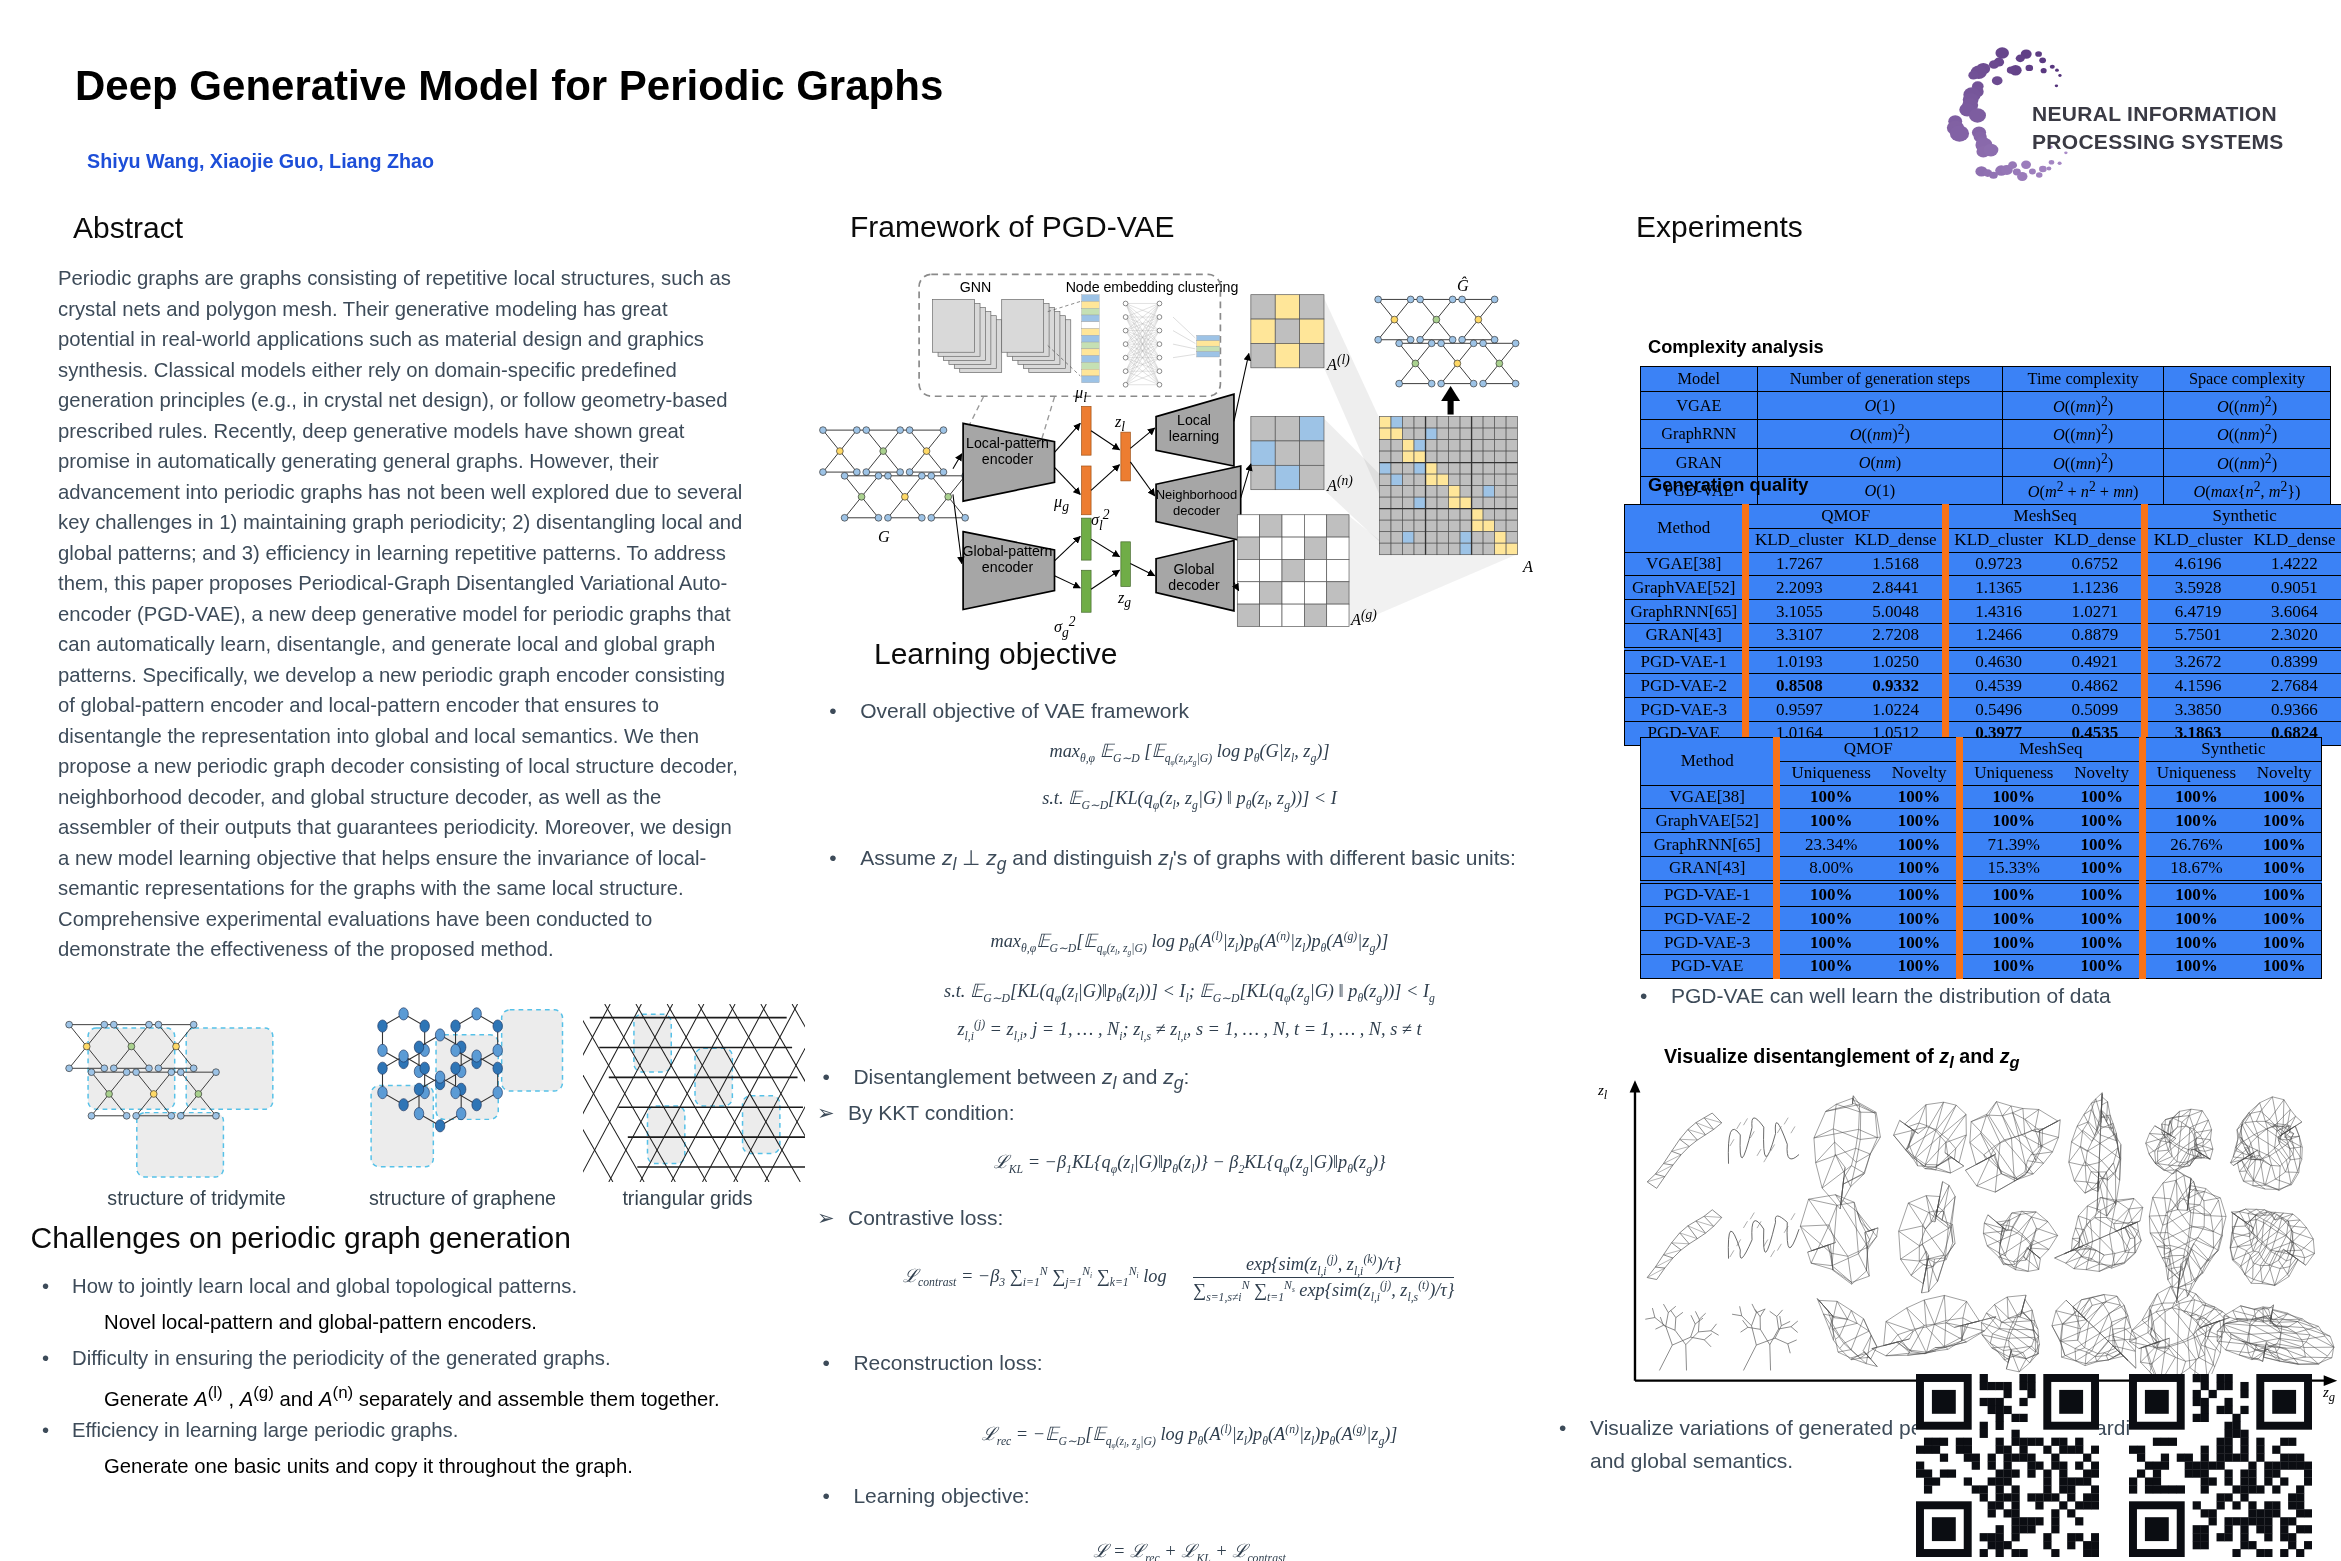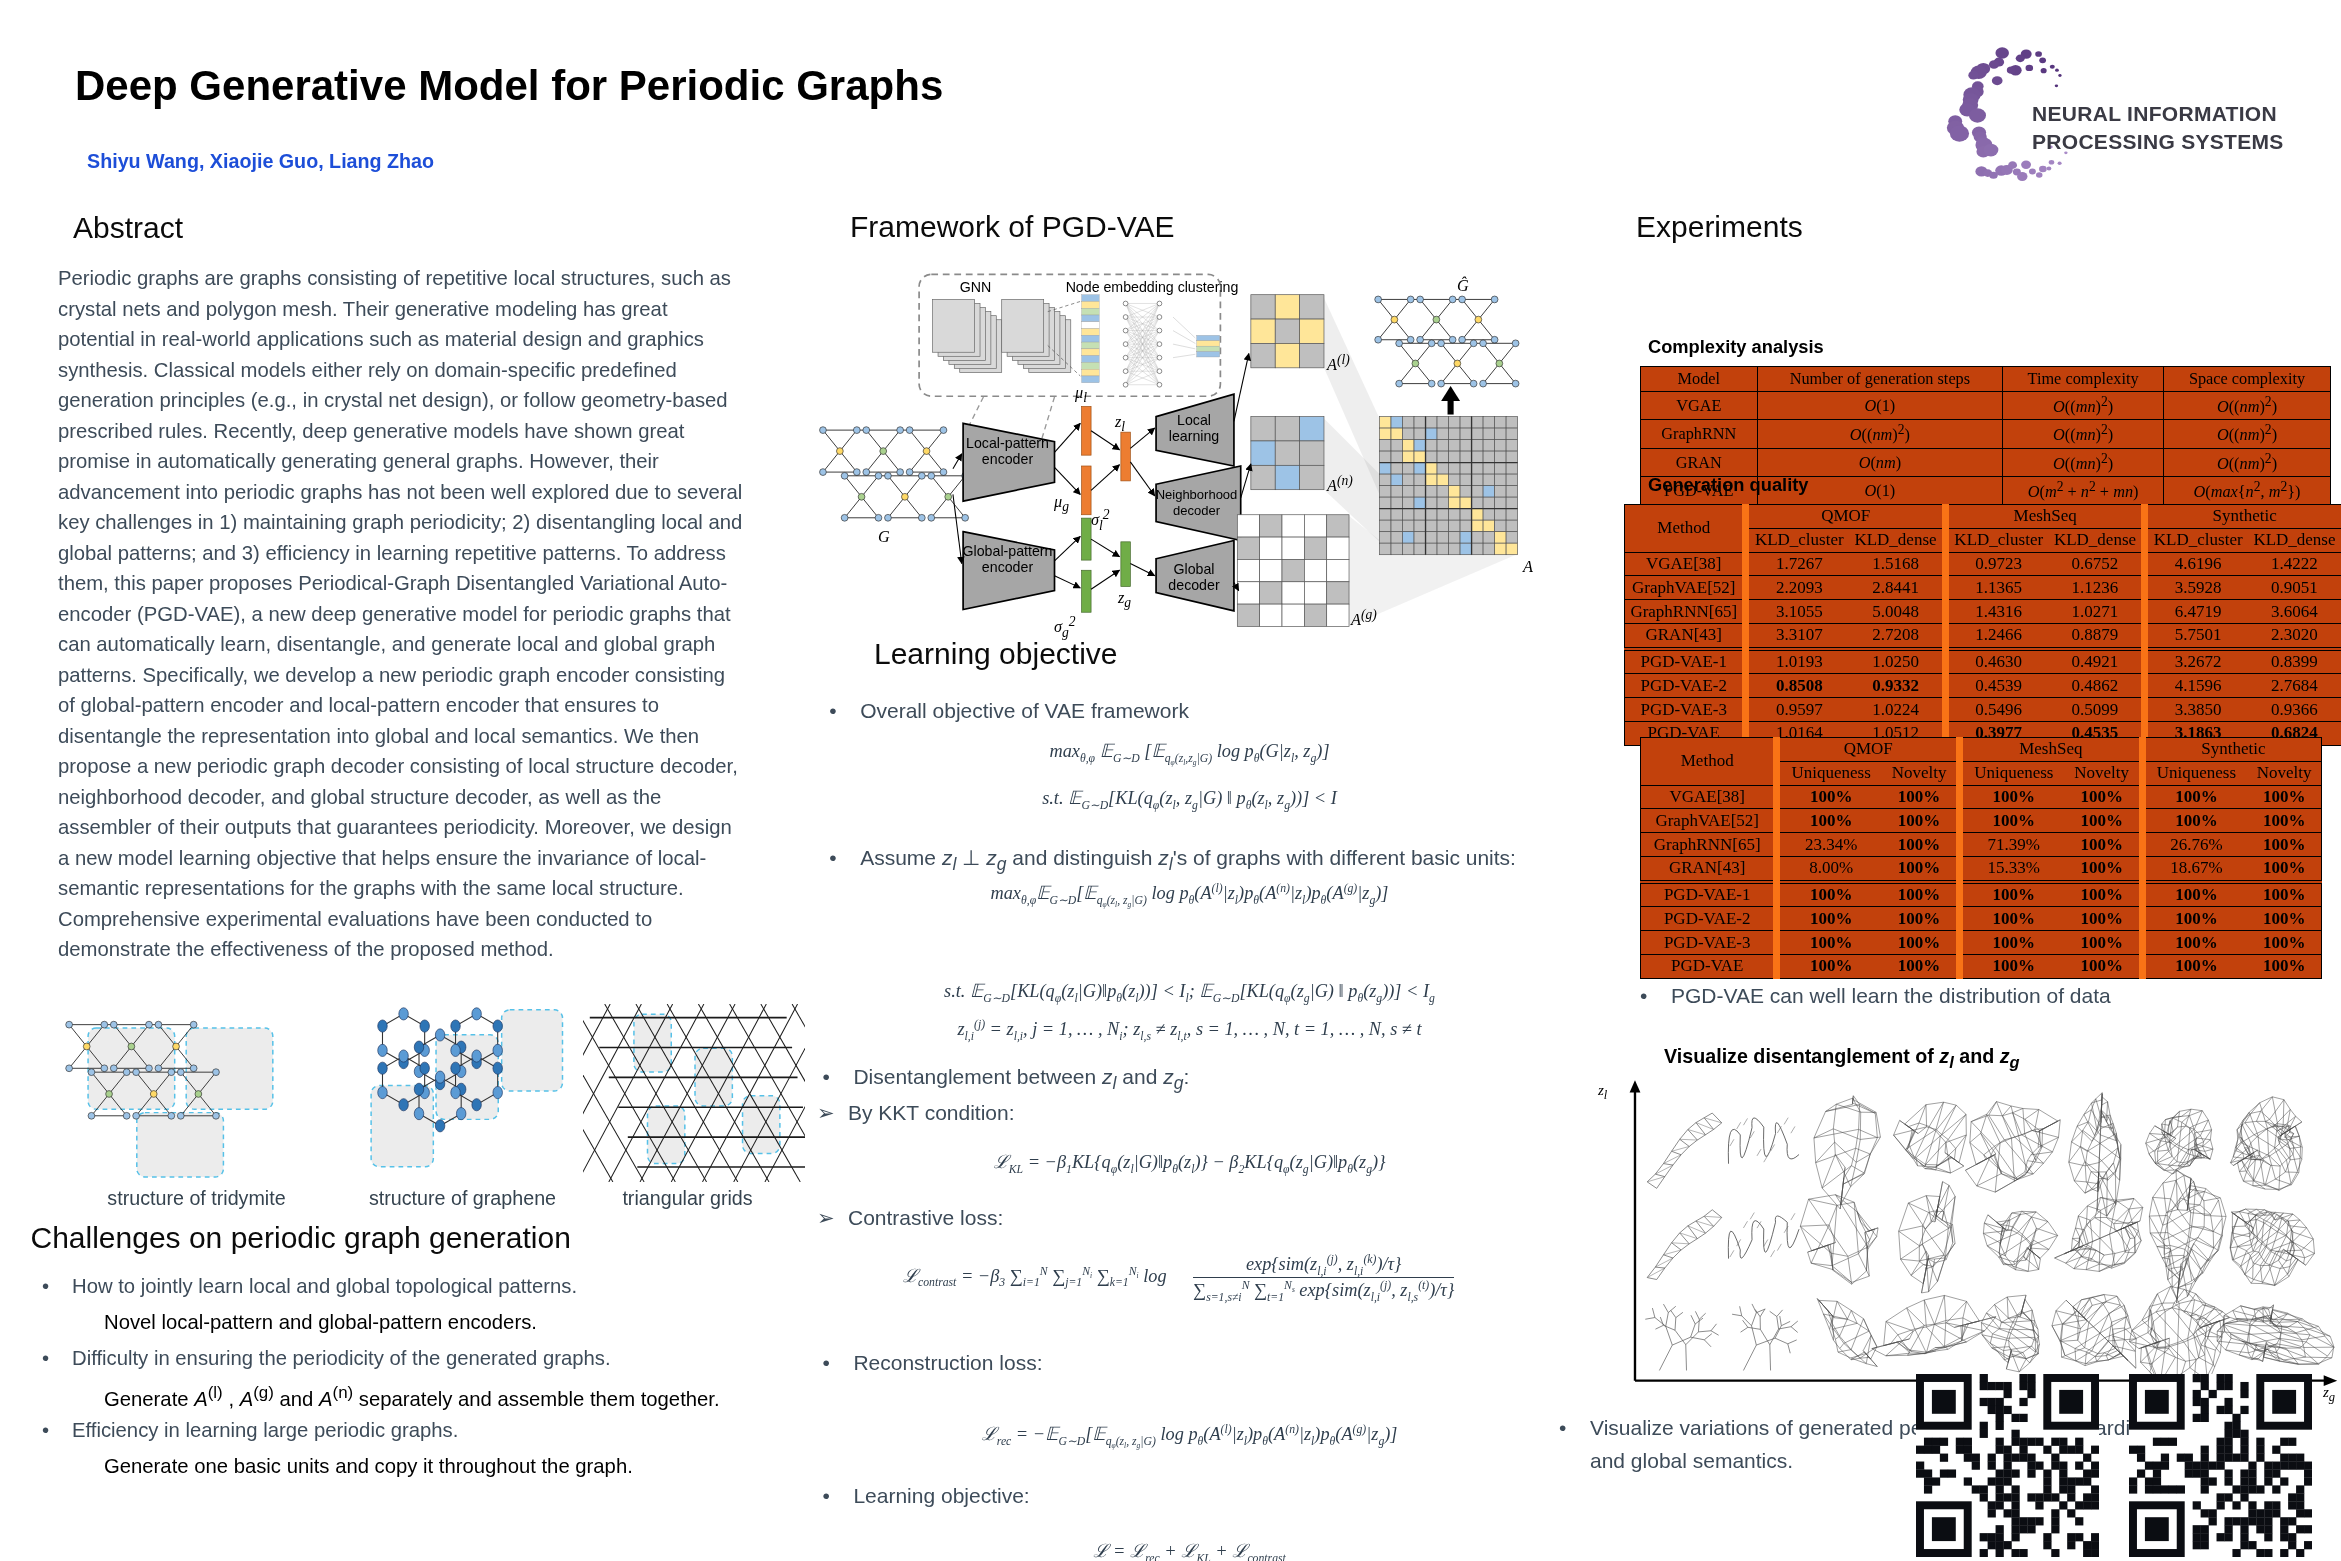--- a/index.html
+++ b/index.html
@@ -15,21 +15,21 @@
   .bullet-line{font-size:20.3px;color:#3d4b59;}
   .bullet-line .mk{display:inline-block;width:30px;color:#3d4b59;}
   .sub-line{font-size:20.3px;color:#000000;padding-left:62px;}
   .mitem{font-size:21px;color:#3d4b59;}
   .mitem .mk{display:inline-block;width:31px;}
   .formula{font-family:"Liberation Serif",serif;font-style:italic;font-size:18.3px;color:#2f3e4d;text-align:center;width:745px;}
   .formula sup,.formula sub{font-size:64%;line-height:0;}
   .frac{display:inline-block;vertical-align:middle;text-align:center;margin:0 22px;}
   .fnum{display:block;border-bottom:1.4px solid #2f3e4d;padding:0 8.1px 2px;}
   .fden{display:block;padding-top:2px;}
-  table{border-collapse:collapse;background:#c2410c;}
+  table{border-collapse:collapse;background:#3b82f6;}
   .ctable{font-family:"Liberation Serif",serif;font-size:16.3px;color:#000;border:1.7px solid #000;}
   .ctable th,.ctable td{border:1px solid #000;padding:2px 9.5px;text-align:center;font-weight:normal;}
   .gtable{font-family:"Liberation Serif",serif;font-size:17px;color:#000;border:1.7px solid #000;}
   .gtable th,.gtable td{padding:1.4px 5.4px;text-align:center;font-weight:normal;border-top:1px solid #000;}
   .gtable .gl{border-left:7px solid #f97316;}
   .gtable tr.gap td{border-top:4.1px double #000;}
   .gtable td.b{font-weight:bold;}
   .dlabel{position:absolute;font-size:14.2px;line-height:16.3px;color:#000;text-align:center;}
   .mathlab{position:absolute;font-family:"Liberation Serif",serif;font-style:italic;font-size:16.3px;color:#000;}
   .logo-text{position:absolute;font-size:21px;font-weight:bold;color:#3a3a44;letter-spacing:0.3px;}
@@ -773,21 +773,21 @@
   <div class="mathlab" style="left:1523px;top:557px;">A</div>
   <div class="mathlab" style="left:1457px;top:276px;">Ĝ</div>
   <div class="mathlab" style="left:878px;top:527px;">G</div>
 
   <div class="abs h2" style="left:874px;top:637px;">Learning objective</div>
   <div class="abs" id="learning-items" style="left:817px;top:0px;width:752px;">
       <div class="mitem" style="position: absolute; top: 699px; left: 12.2px; width: 739px;"><span class="mk">•</span>Overall objective of VAE framework</div>
       <div class="formula" style="position: absolute; top: 740px; left: 0px;">max<sub>θ,φ</sub> 𝔼<sub>G∼D</sub> [𝔼<sub>q<sub>φ</sub>(z<sub>l</sub>,z<sub>g</sub>|G)</sub> log p<sub>θ</sub>(G|z<sub>l</sub>, z<sub>g</sub>)]</div>
       <div class="formula" style="position: absolute; top: 787px; left: 0px;">s.t. 𝔼<sub>G∼D</sub>[KL(q<sub>φ</sub>(z<sub>l</sub>, z<sub>g</sub>|G) ‖ p<sub>θ</sub>(z<sub>l</sub>, z<sub>g</sub>))] &lt; I</div>
       <div class="mitem" style="position: absolute; top: 846px; left: 12.2px; width: 739px;"><span class="mk">•</span>Assume <i>z<sub>l</sub></i> ⊥ <i>z<sub>g</sub></i> and distinguish <i>z<sub>l</sub></i>'s of graphs with different basic units:</div>
-      <div class="formula" style="position: absolute; top: 882px; left: 0px;">max<sub>θ,φ</sub>𝔼<sub>G∼D</sub>[𝔼<sub>q<sub>φ</sub>(z<sub>l</sub>, z<sub>g</sub>|G)</sub> log p<sub>θ</sub>(A<sup>(l)</sup>|z<sub>l</sub>)p<sub>θ</sub>(A<sup>(n)</sup>|z<sub>l</sub>)p<sub>θ</sub>(A<sup>(g)</sup>|z<sub>g</sub>)]</div>
+      <div class="formula" style="position: absolute; top: 930px; left: 0px;">max<sub>θ,φ</sub>𝔼<sub>G∼D</sub>[𝔼<sub>q<sub>φ</sub>(z<sub>l</sub>, z<sub>g</sub>|G)</sub> log p<sub>θ</sub>(A<sup>(l)</sup>|z<sub>l</sub>)p<sub>θ</sub>(A<sup>(n)</sup>|z<sub>l</sub>)p<sub>θ</sub>(A<sup>(g)</sup>|z<sub>g</sub>)]</div>
       <div class="formula" style="position: absolute; top: 980px; left: 0px;">s.t. 𝔼<sub>G∼D</sub>[KL(q<sub>φ</sub>(z<sub>l</sub>|G)‖p<sub>θ</sub>(z<sub>l</sub>))] &lt; I<sub>l</sub>; 𝔼<sub>G∼D</sub>[KL(q<sub>φ</sub>(z<sub>g</sub>|G) ‖ p<sub>θ</sub>(z<sub>g</sub>))] &lt; I<sub>g</sub></div>
       <div class="formula" style="position: absolute; top: 1019px; left: 0px;">z<sub>l,i</sub><sup>(j)</sup> = z<sub>l,i</sub>, j = 1, … , N<sub>i</sub>; z<sub>l,s</sub> ≠ z<sub>l,t</sub>, s = 1, … , N, t = 1, … , N, s ≠ t</div>
       <div class="mitem" style="position: absolute; top: 1065px; left: 5.4px; width: 739px;"><span class="mk">•</span>Disentanglement between <i>z<sub>l</sub></i> and <i>z<sub>g</sub></i>:</div>
       <div class="mitem" style="position: absolute; top: 1101px; left: 0px; width: 739px;"><span class="mk">➢</span>By KKT condition:</div>
       <div class="formula" style="position: absolute; top: 1148px; left: 0px;">ℒ<sub>KL</sub> = −β<sub>1</sub>KL{q<sub>φ</sub>(z<sub>l</sub>|G)‖p<sub>θ</sub>(z<sub>l</sub>)} − β<sub>2</sub>KL{q<sub>φ</sub>(z<sub>g</sub>|G)‖p<sub>θ</sub>(z<sub>g</sub>)}</div>
       <div class="mitem" style="position: absolute; top: 1206px; left: 0px; width: 739px;"><span class="mk">➢</span>Contrastive loss:</div>
       <div class="formula" style="position: absolute; top: 1254px; left: 0px;">ℒ<sub>contrast</sub> = −β<sub>3</sub> ∑<sub>i=1</sub><sup>N</sup> ∑<sub>j=1</sub><sup>N<sub>i</sub></sup> ∑<sub>k=1</sub><sup>N<sub>i</sub></sup> log <span class="frac"><span class="fnum">exp{sim(z<sub>l,i</sub><sup>(j)</sup>, z<sub>l,i</sub><sup>(k)</sup>)/τ}</span><span class="fden">∑<sub>s=1,s≠i</sub><sup>N</sup> ∑<sub>t=1</sub><sup>N<sub>s</sub></sup> exp{sim(z<sub>l,i</sub><sup>(j)</sup>, z<sub>l,s</sub><sup>(t)</sup>)/τ}</span></span></div>
       <div class="mitem" style="position: absolute; top: 1351px; left: 5.4px; width: 739px;"><span class="mk">•</span>Reconstruction loss:</div>
       <div class="formula" style="position: absolute; top: 1420px; left: 0px;">ℒ<sub>rec</sub> = −𝔼<sub>G∼D</sub>[𝔼<sub>q<sub>φ</sub>(z<sub>l</sub>, z<sub>g</sub>|G)</sub> log p<sub>θ</sub>(A<sup>(l)</sup>|z<sub>l</sub>)p<sub>θ</sub>(A<sup>(n)</sup>|z<sub>l</sub>)p<sub>θ</sub>(A<sup>(g)</sup>|z<sub>g</sub>)]</div>
       <div class="mitem" style="position: absolute; top: 1484px; left: 5.4px; width: 739px;"><span class="mk">•</span>Learning objective:</div>

